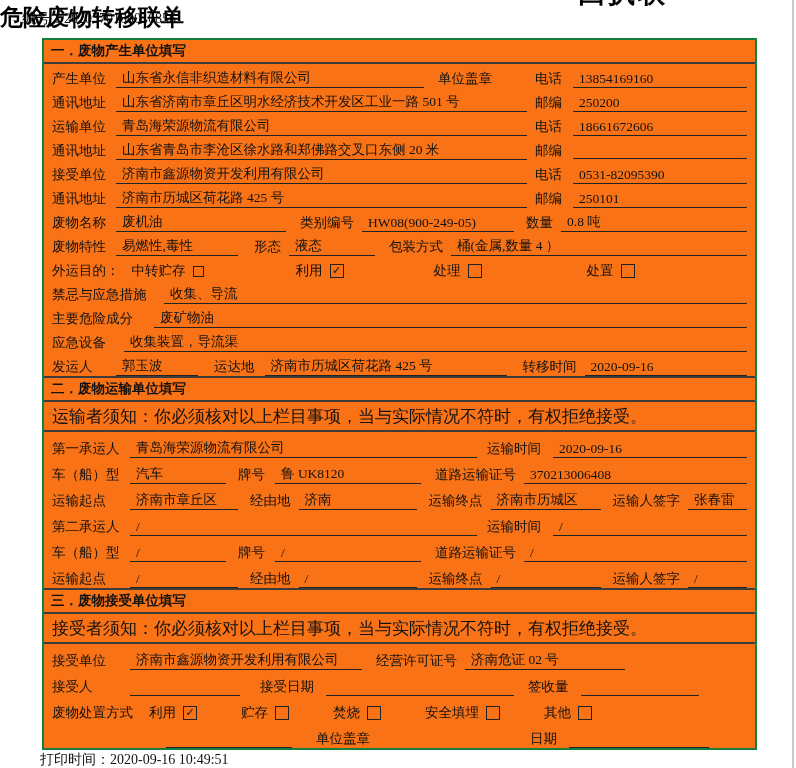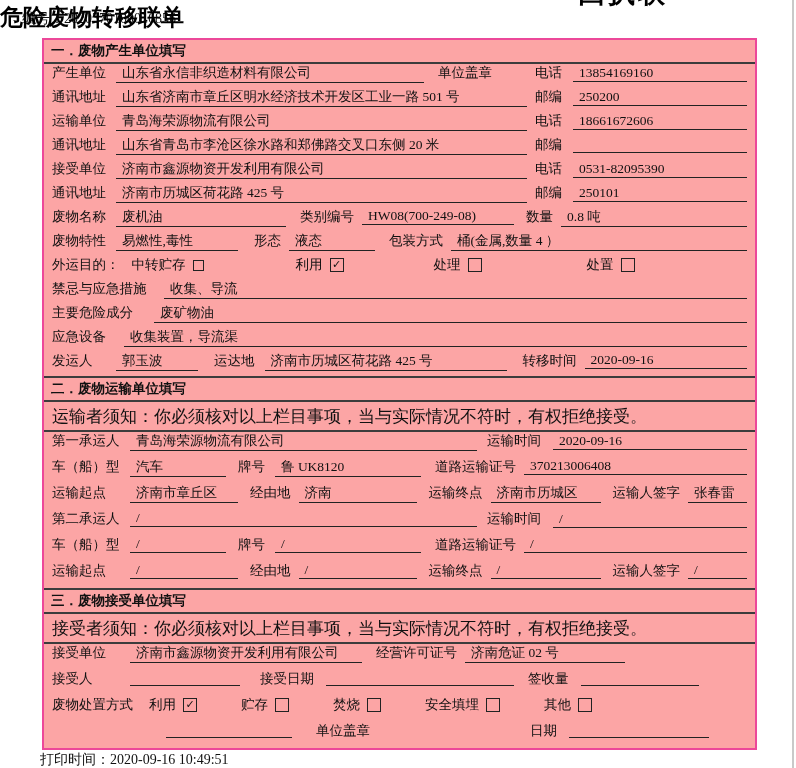--- a/index.html
+++ b/index.html
@@ -8,28 +8,28 @@
     font-family:"Liberation Serif","DejaVu Serif",serif;color:#111;
   }
   .edge-line{position:absolute;top:0;bottom:0;right:2px;width:2px;background:#c9c9c9;}
   
   .corner-stamp{position:absolute;left:578px;top:0;height:9px;width:110px;overflow:hidden;}
   .corner-stamp span{display:block;margin-top:-20px;font-family:"Liberation Sans","DejaVu Sans",sans-serif;
     font-weight:bold;font-size:27px;line-height:27px;letter-spacing:3px;color:#000;}
   .serial{position:absolute;left:22px;top:10px;font-size:14px;}
   .page-title{position:absolute;left:0;right:30px;top:2px;margin:0;text-align:left;
     font-family:"Liberation Sans","DejaVu Sans",sans-serif;font-weight:bold;font-size:23px;color:#000;}
-  .form{position:absolute;left:42px;top:38px;width:711px;border:2px solid #ec4899;background:#fca5a5;}
+  .form{position:absolute;left:42px;top:38px;width:711px;border:2px solid #15803d;background:#f97316;}
   .sec-header{height:22px;display:flex;align-items:center;padding-left:7px;
     font-family:"Liberation Sans","DejaVu Sans",sans-serif;font-weight:bold;font-size:13.5px;
     border-bottom:2px solid #3c3c3c;}
   .sec-header.mid{border-top:2px solid #3c3c3c;}
   .notice{height:28px;display:flex;align-items:center;padding-left:8px;font-size:17px;
     border-bottom:2px solid #3c3c3c;white-space:nowrap;}
-  .row{display:flex;align-items:flex-start;height:24px;padding:0 8px;font-size:13.5px;white-space:nowrap;}
+  .row{display:flex;align-items:flex-end;height:24px;padding:0 8px;font-size:13.5px;white-space:nowrap;}
   .row.h26{height:26px;}
   .lbl{flex:0 0 auto;}
   .w64{width:64px;} .w78{width:78px;} .w98{width:98px;}
   .ml8{margin-left:8px;} .ml10{margin-left:10px;} .ml12{margin-left:12px;} .ml14{margin-left:14px;}
   .ml16{margin-left:16px;} .ml20{margin-left:20px;} .ml24{margin-left:24px;} .ml44{margin-left:44px;}
   .val{border-bottom:1px solid #222;padding:0 6px;min-height:16px;flex:0 0 auto;box-sizing:border-box;}
   .grow{flex:1 1 auto;}
   .rgroup{margin-left:auto;display:flex;align-items:center;flex:0 0 auto;width:212px;}
   .rgroup .lbl{width:34px;margin-right:4px;}
   .rgroup .val{flex:1 1 auto;}
@@ -113,21 +113,21 @@
     <div class="rgroup">
       <span class="lbl">邮编</span>
       <span class="val">250101</span>
     </div>
   </div>
 
   <div class="row">
     <span class="lbl w64">废物名称</span>
     <span class="val" style="width:170px;">废机油</span>
     <span class="lbl ml14">类别编号</span>
-    <span class="val ml8" style="width:152px;">HW08(700-249-08)</span>
+    <span class="val ml8" style="width:152px;">HW08(900-249-05)</span>
     <span class="lbl ml12">数量</span>
     <span class="val grow ml8">0.8 吨</span>
   </div>
 
   <div class="row">
     <span class="lbl w64">废物特性</span>
     <span class="val" style="width:122px;">易燃性,毒性</span>
     <span class="lbl ml16">形态</span>
     <span class="val ml8" style="width:86px;">液态</span>
     <span class="lbl ml14">包装方式</span>

